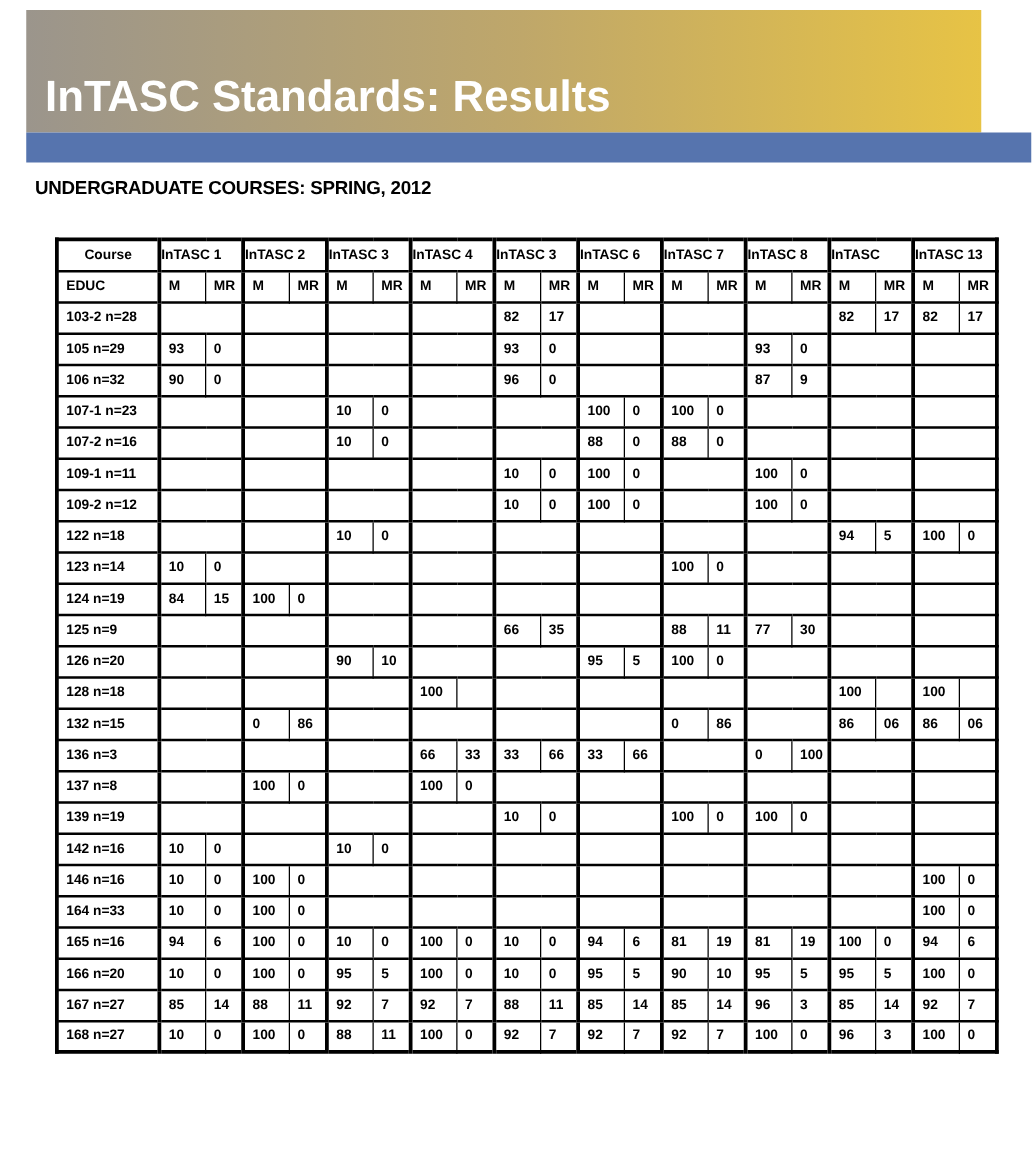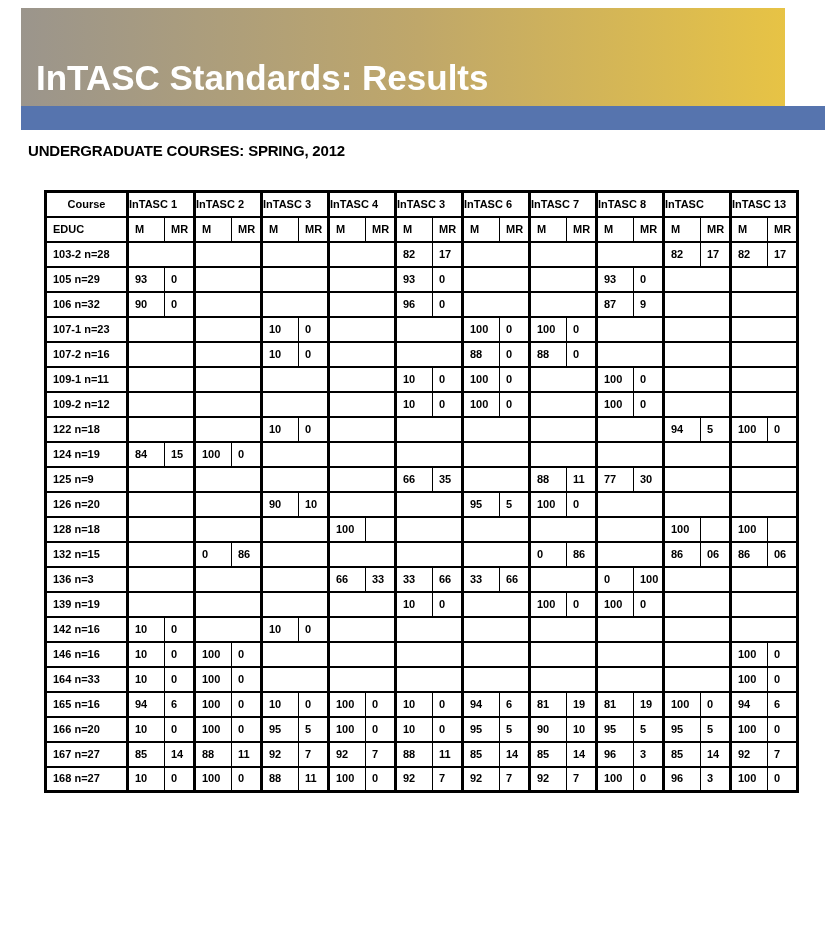--- a/index.html
+++ b/index.html
@@ -247,20 +247,35 @@
         <td class="gstart" colspan="2"></td>
         <td class="gstart" colspan="2"></td>
         <td class="gstart" colspan="2"></td>
         <td class="gstart" colspan="2"></td>
         <td class="pad gstart">94</td>
         <td class="pad sep">5</td>
         <td class="pad gstart">100</td>
         <td class="pad sep">0</td>
       </tr>
       <tr>
+        <td class="pad">123 n=14</td>
+        <td class="pad gstart">10</td>
+        <td class="pad sep">0</td>
+        <td class="gstart" colspan="2"></td>
+        <td class="gstart" colspan="2"></td>
+        <td class="gstart" colspan="2"></td>
+        <td class="gstart" colspan="2"></td>
+        <td class="gstart" colspan="2"></td>
+        <td class="pad gstart">100</td>
+        <td class="pad sep">0</td>
+        <td class="gstart" colspan="2"></td>
+        <td class="gstart" colspan="2"></td>
+        <td class="gstart" colspan="2"></td>
+      </tr>
+      <tr>
         <td class="pad">124 n=19</td>
         <td class="pad gstart">84</td>
         <td class="pad sep">15</td>
         <td class="pad gstart">100</td>
         <td class="pad sep">0</td>
         <td class="gstart" colspan="2"></td>
         <td class="gstart" colspan="2"></td>
         <td class="gstart" colspan="2"></td>
         <td class="gstart" colspan="2"></td>
         <td class="gstart" colspan="2"></td>
@@ -340,20 +355,35 @@
         <td class="gstart" colspan="2"></td>
         <td class="pad gstart">66</td>
         <td class="pad sep">33</td>
         <td class="pad gstart">33</td>
         <td class="pad sep">66</td>
         <td class="pad gstart">33</td>
         <td class="pad sep">66</td>
         <td class="gstart" colspan="2"></td>
         <td class="pad gstart">0</td>
         <td class="pad sep">100</td>
+        <td class="gstart" colspan="2"></td>
+        <td class="gstart" colspan="2"></td>
+      </tr>
+      <tr>
+        <td class="pad">137 n=8</td>
+        <td class="gstart" colspan="2"></td>
+        <td class="pad gstart">100</td>
+        <td class="pad sep">0</td>
+        <td class="gstart" colspan="2"></td>
+        <td class="pad gstart">100</td>
+        <td class="pad sep">0</td>
+        <td class="gstart" colspan="2"></td>
+        <td class="gstart" colspan="2"></td>
+        <td class="gstart" colspan="2"></td>
+        <td class="gstart" colspan="2"></td>
         <td class="gstart" colspan="2"></td>
         <td class="gstart" colspan="2"></td>
       </tr>
       <tr>
         <td class="pad">139 n=19</td>
         <td class="gstart" colspan="2"></td>
         <td class="gstart" colspan="2"></td>
         <td class="gstart" colspan="2"></td>
         <td class="gstart" colspan="2"></td>
         <td class="pad gstart">10</td>

